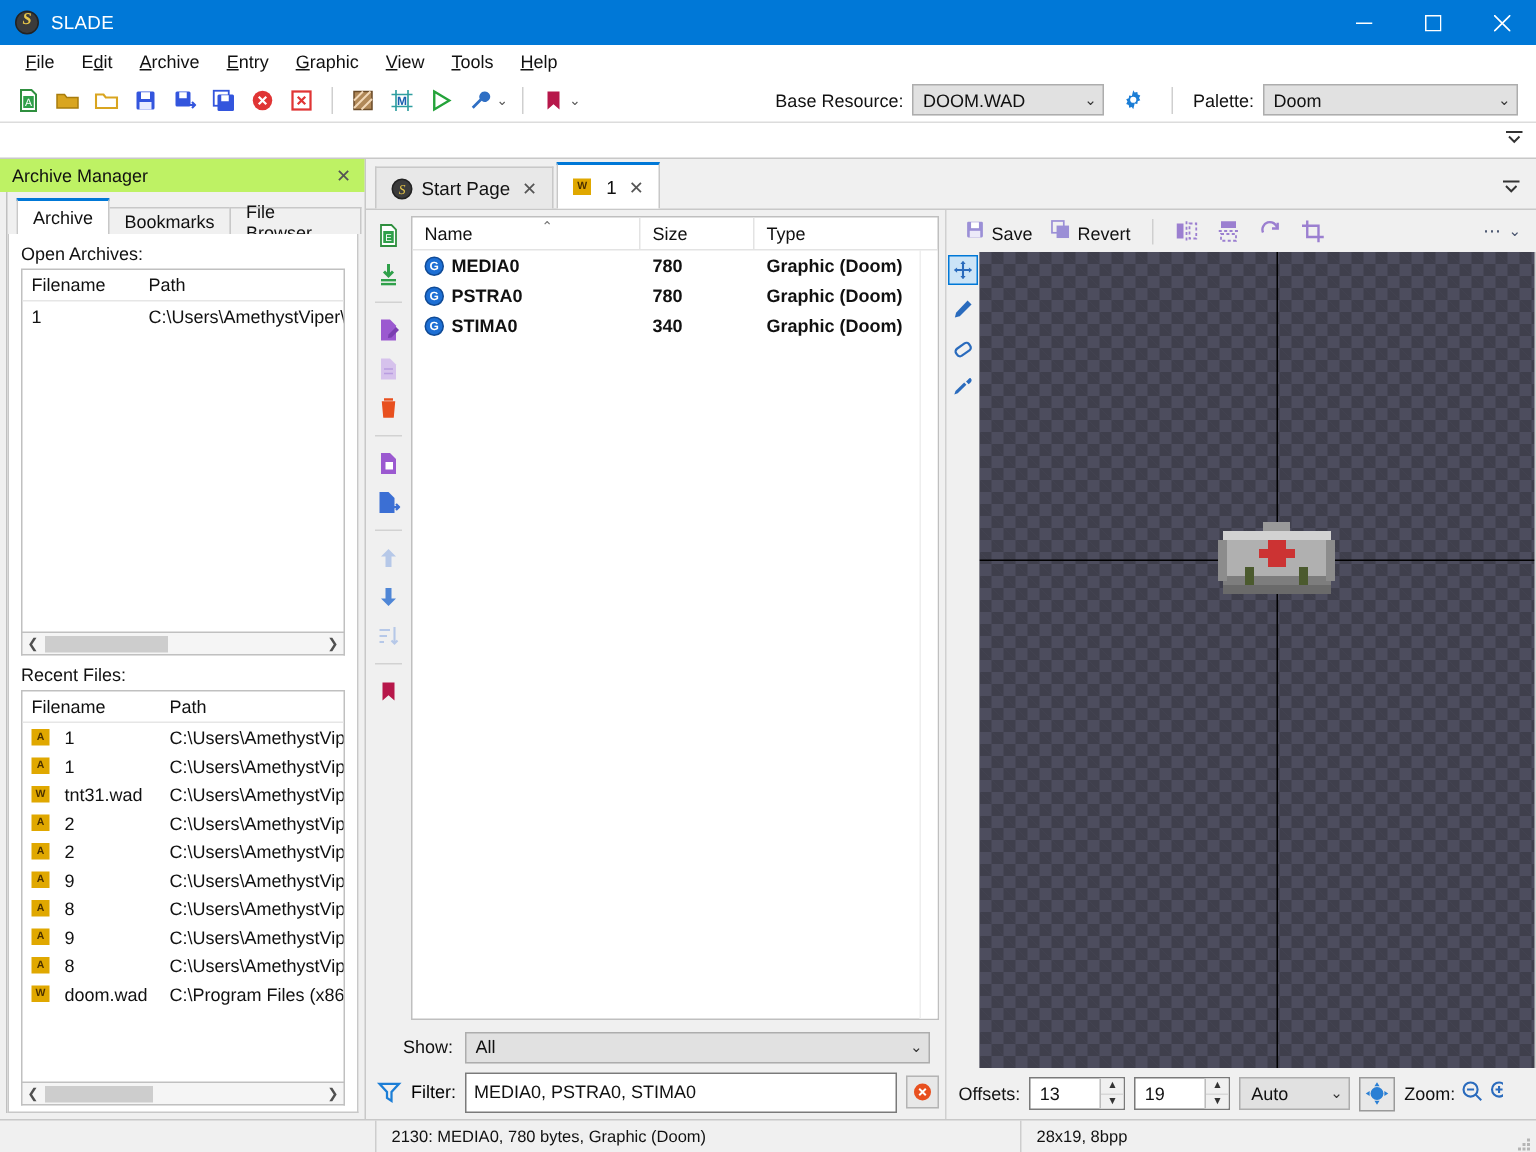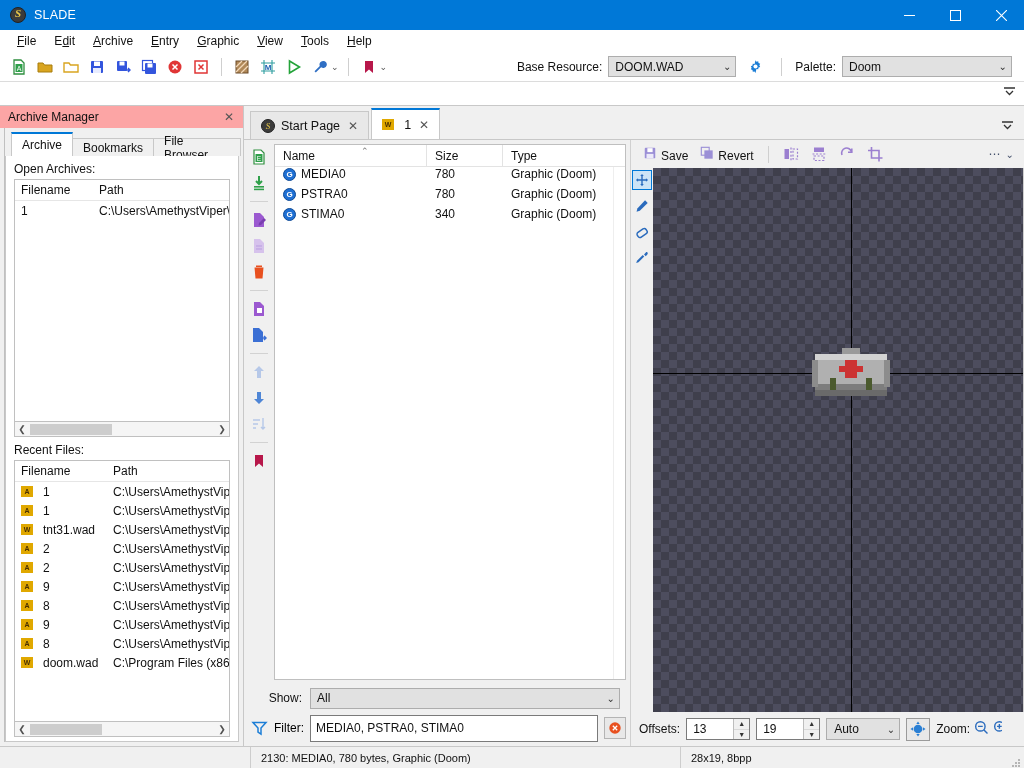--- a/index.html
+++ b/index.html
@@ -59,21 +59,21 @@
   .toolrow2 { height: 24px; background:#fff; border-bottom:1px solid #c8c8c8; position:relative; flex:0 0 24px;}
   .collapse { position:absolute; right:8px; top:4px; color:#333; font-size:11px; }
 
   
   .body { flex:1; display:flex; min-height:0; background:#f0f0f0; }
 
   
   .dock { width: 244px; flex:0 0 244px; display:flex; flex-direction:column;
           background:#f0f0f0; border-right:1px solid #c8c8c8;}
   .dock-head { height:22px; display:flex; align-items:center; padding:0 6px 0 8px;
-               background:#fca5a5; font-size:12px; color:#111; }
+               background:#bef264; font-size:12px; color:#111; }
   .dock-head .x { margin-left:auto; color:#555; font-size:12px; padding:0 3px; }
   .dock-inner { flex:1; margin:0 2px 4px 4px; background:#f0f0f0; display:flex; flex-direction:column; min-height:0;
                 border-left:1px solid #c0c0c0; }
   .tabs-row { display:flex; height:24px; margin: 4px 0 0 6px; align-items:flex-end; }
   .tab {
     height:18px; padding: 0 10px; display:flex; align-items:center; font-size:12px;
     background:#f0f0f0; border:1px solid #c8c8c8; border-bottom:none; color:#111;
   }
   .tab.active { background:#fff; border-top:2px solid #0078d7; height:24px; position:relative; z-index:2;}
   .tab + .tab { margin-left:-1px; }
@@ -120,21 +120,21 @@
   .vbtn { width:22px; height:22px; display:flex; align-items:center; justify-content:center; margin:2px 0; }
   .vsep { width:18px; height:1px; background:#d2d2d2; margin:5px 0; }
   .entrylist { flex:1; background:#fff; border:1px solid #bfbfbf; margin: 4px 4px 0 0; display:flex; flex-direction:column; min-height:0;}
   .el-head { display:flex; font-size:12px; color:#111; height:22px; align-items:center;
              border-bottom:1px solid #e3e3e3; position:relative;}
   .el-head span { padding-left:8px; }
   .el-head .sortmark { position:absolute; left:78px; top:1px; font-size:9px; color:#777; }
   .el-col-name { width:152px; flex:0 0 152px; border-right:1px solid #e3e3e3; height:100%; display:flex; align-items:center;}
   .el-col-size { width:76px; flex:0 0 76px; border-right:1px solid #e3e3e3; height:100%; display:flex; align-items:center;}
   .el-col-type { flex:1; height:100%; display:flex; align-items:center;}
-  .el-row { display:flex; height:20px; align-items:flex-start; font-size:12px; color:#111; }
+  .el-row { display:flex; height:20px; align-items:center; font-size:12px; color:#111;font-weight:bold; }
   .el-row > span { padding-left:8px; white-space:nowrap; }
   .el-row .c-name { width:152px; flex:0 0 152px; display:flex; align-items:center; gap:5px; }
   .el-row .c-size { width:76px; flex:0 0 76px; }
   .el-row .c-type { flex:1; }
   .gicon { width:13px; height:13px; border-radius:50%; background:#1d6fd4;
            border:1px solid #0f4a96; display:inline-block; position:relative; flex:0 0 13px;}
   .gicon:after { content:"G"; position:absolute; inset:0; color:#fff; font-size:8px;
                  line-height:11px; text-align:center; font-weight:bold; }
   .el-scroll { width:12px; flex:0 0 12px; background:#fff; border-left:1px solid #eee; }
 

